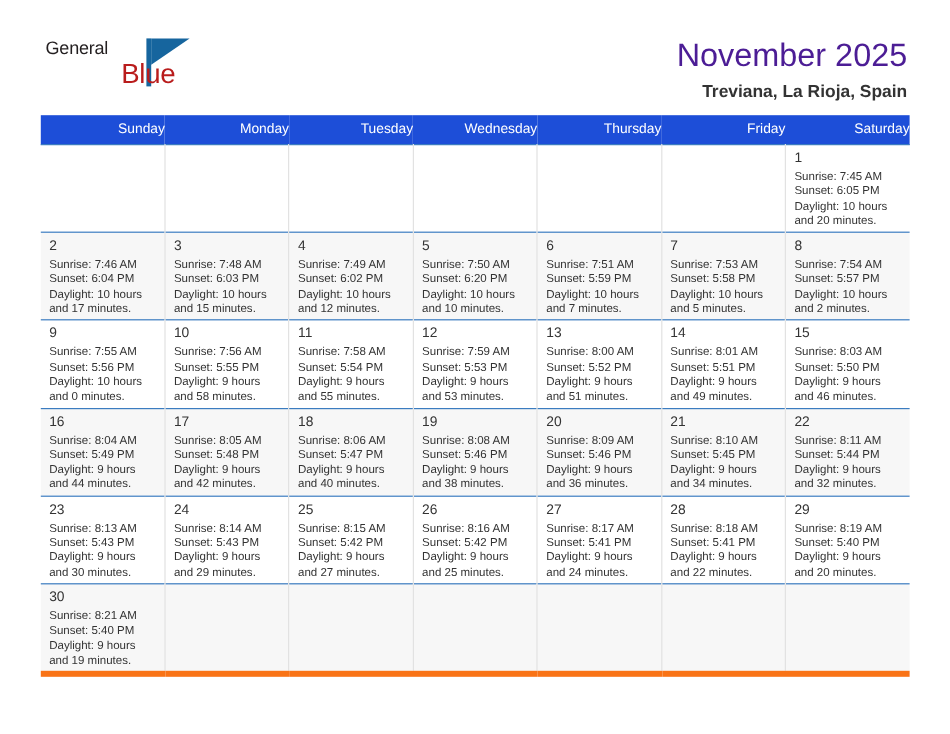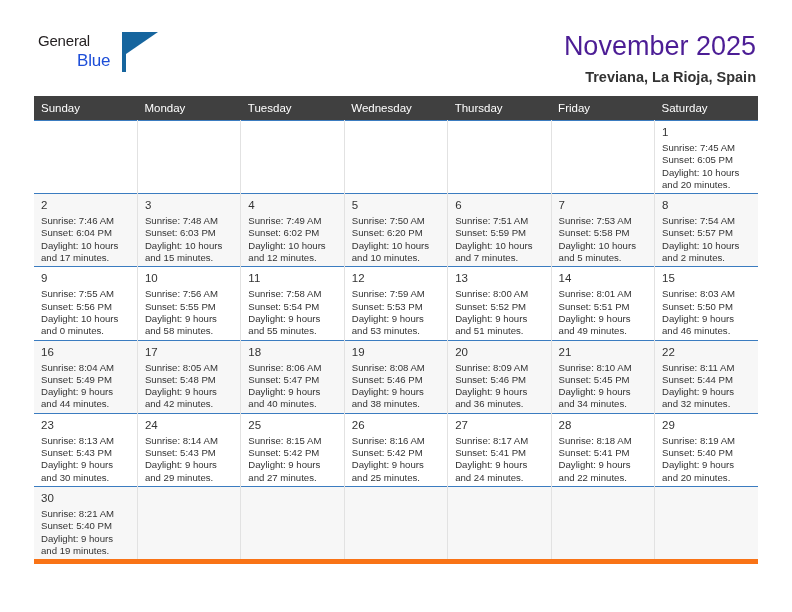--- a/index.html
+++ b/index.html
@@ -40,25 +40,25 @@
     position: absolute;
     left: 4px;
     top: 0px;
     font-size: 15px;
     letter-spacing: -0.2px;
     color: #231f20;
     line-height: 26px;
   }
   .brand-blue {
     position: absolute;
-    left: 43px;
+    left: 67px;
     top: 20px;
-    font-size: 17px;
+    font-size: 23px;
     letter-spacing: -0.2px;
-    color: #1d4ed8;
+    color: #b91c1c;
     line-height: 26px;
   }
   .brand-triangle {
     position: absolute;
     left: 92px;
     top: 4px;
     width: 0;
     height: 0;
     border-left: 32px solid #16659e;
     border-bottom: 22px solid transparent;
@@ -92,25 +92,25 @@
   }
 
   
   .calendar {
     margin: 20px 34px 0 34px;
     width: 724px;
     border-collapse: collapse;
     table-layout: fixed;
   }
   .calendar th {
-    background: #404040;
+    background: #1d4ed8;
     color: #ffffff;
     font-size: 11.5px;
     font-weight: normal;
-    text-align: left;
+    text-align: right;
     padding: 6px 0 6px 7px;
     height: 20px;
     box-sizing: border-box;
     border: none;
   }
   .calendar td {
     vertical-align: top;
     padding: 0;
     border-top: 1px solid #3b7cc0;
     border-right: 1px solid #e2e2e2;

